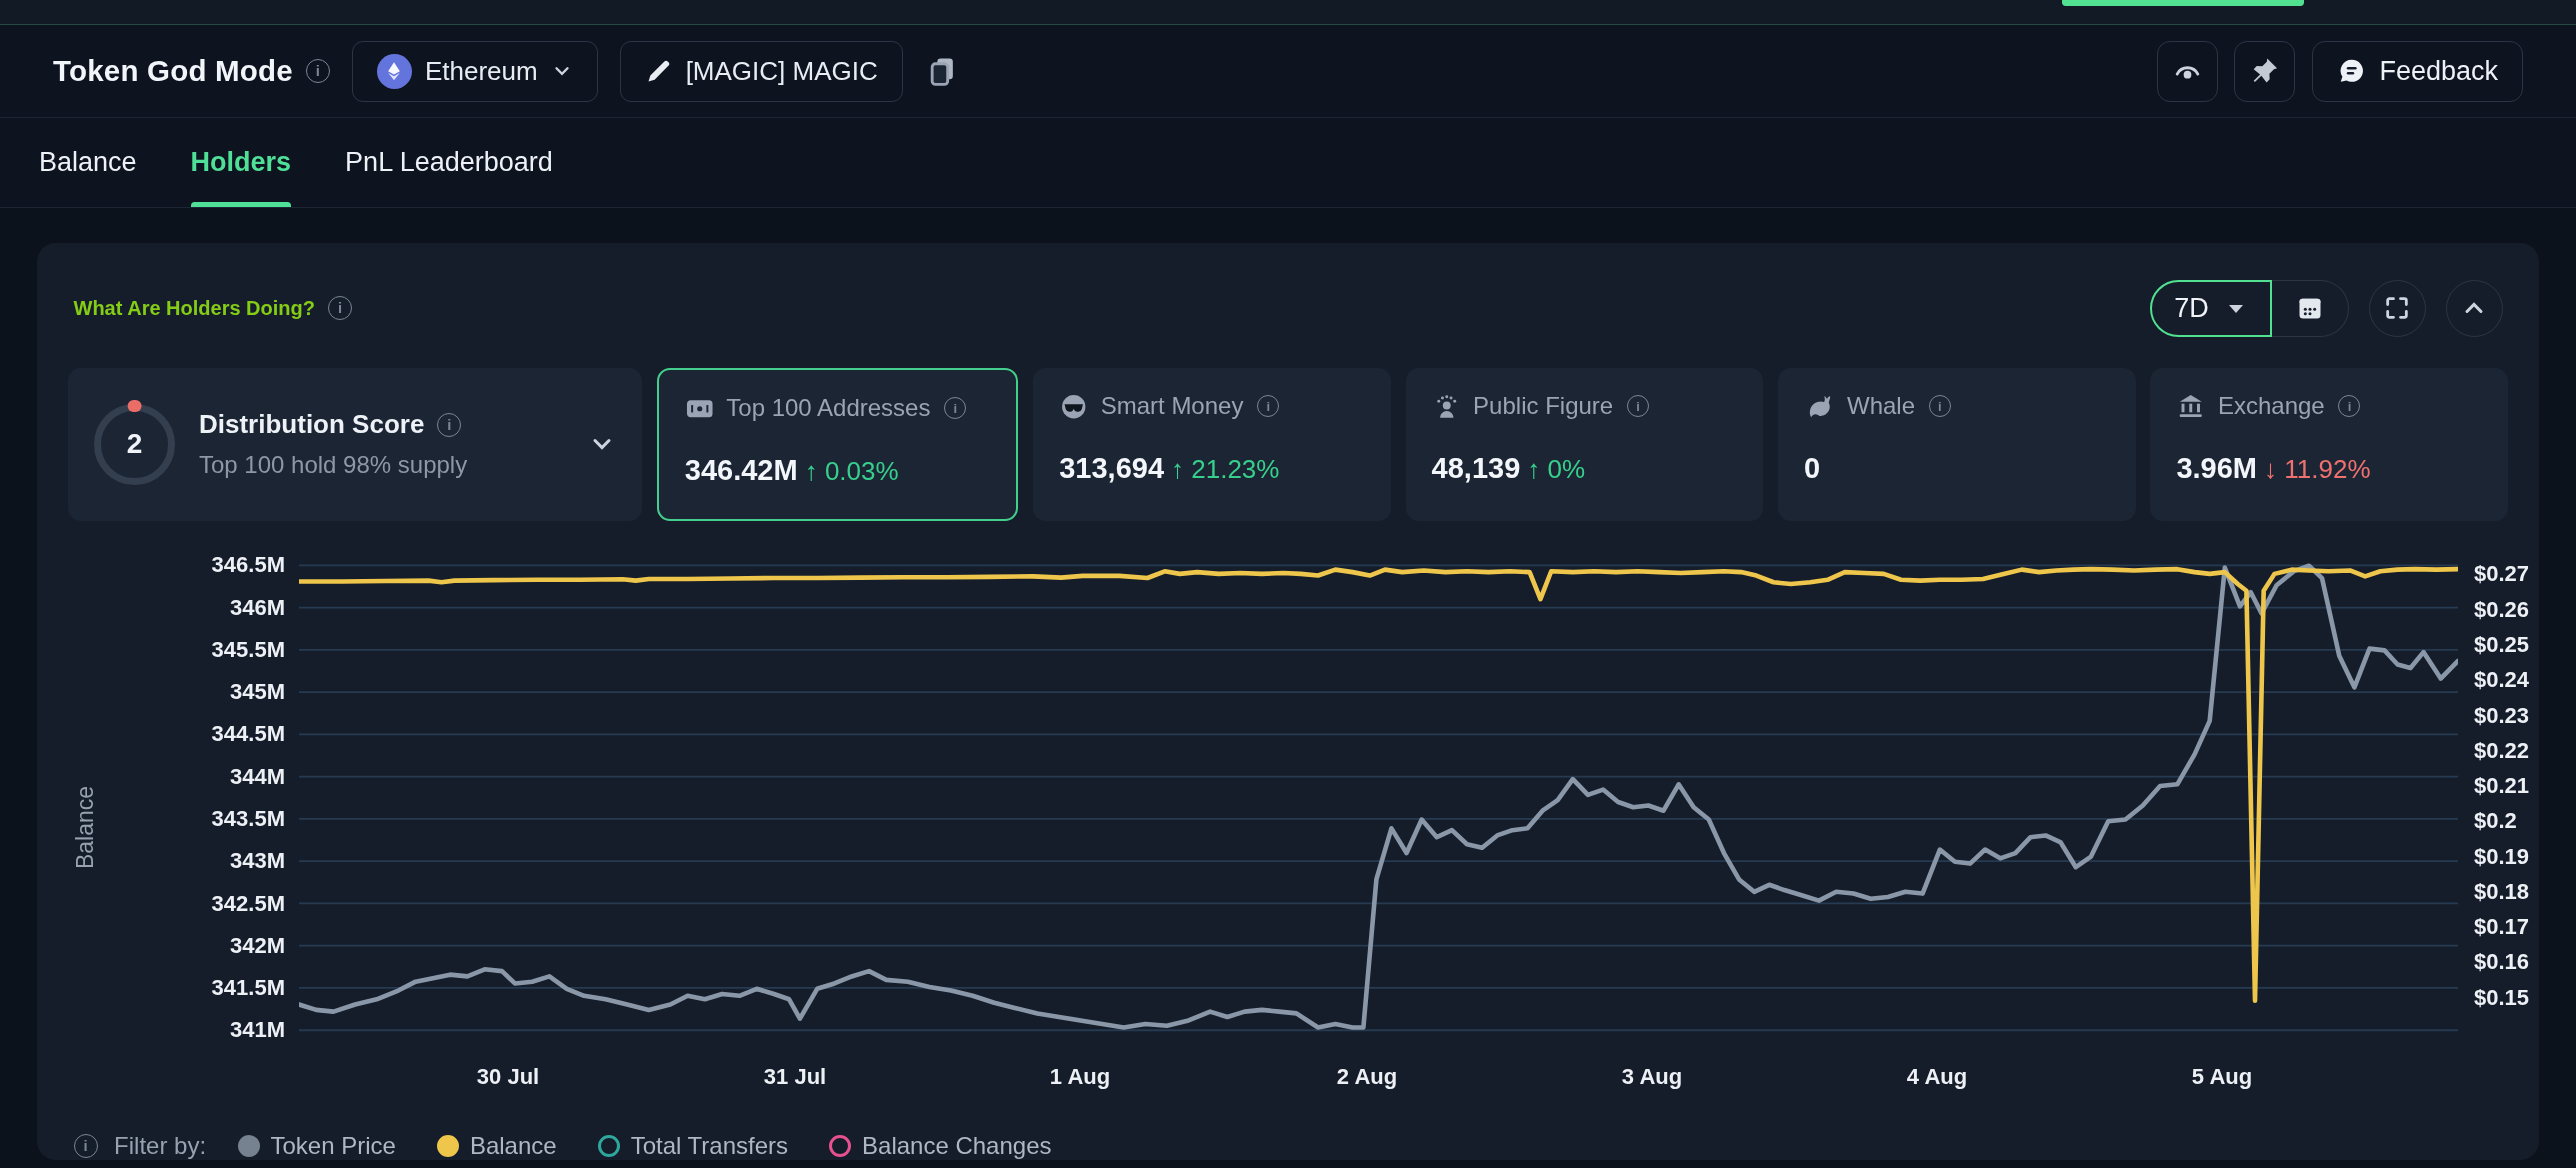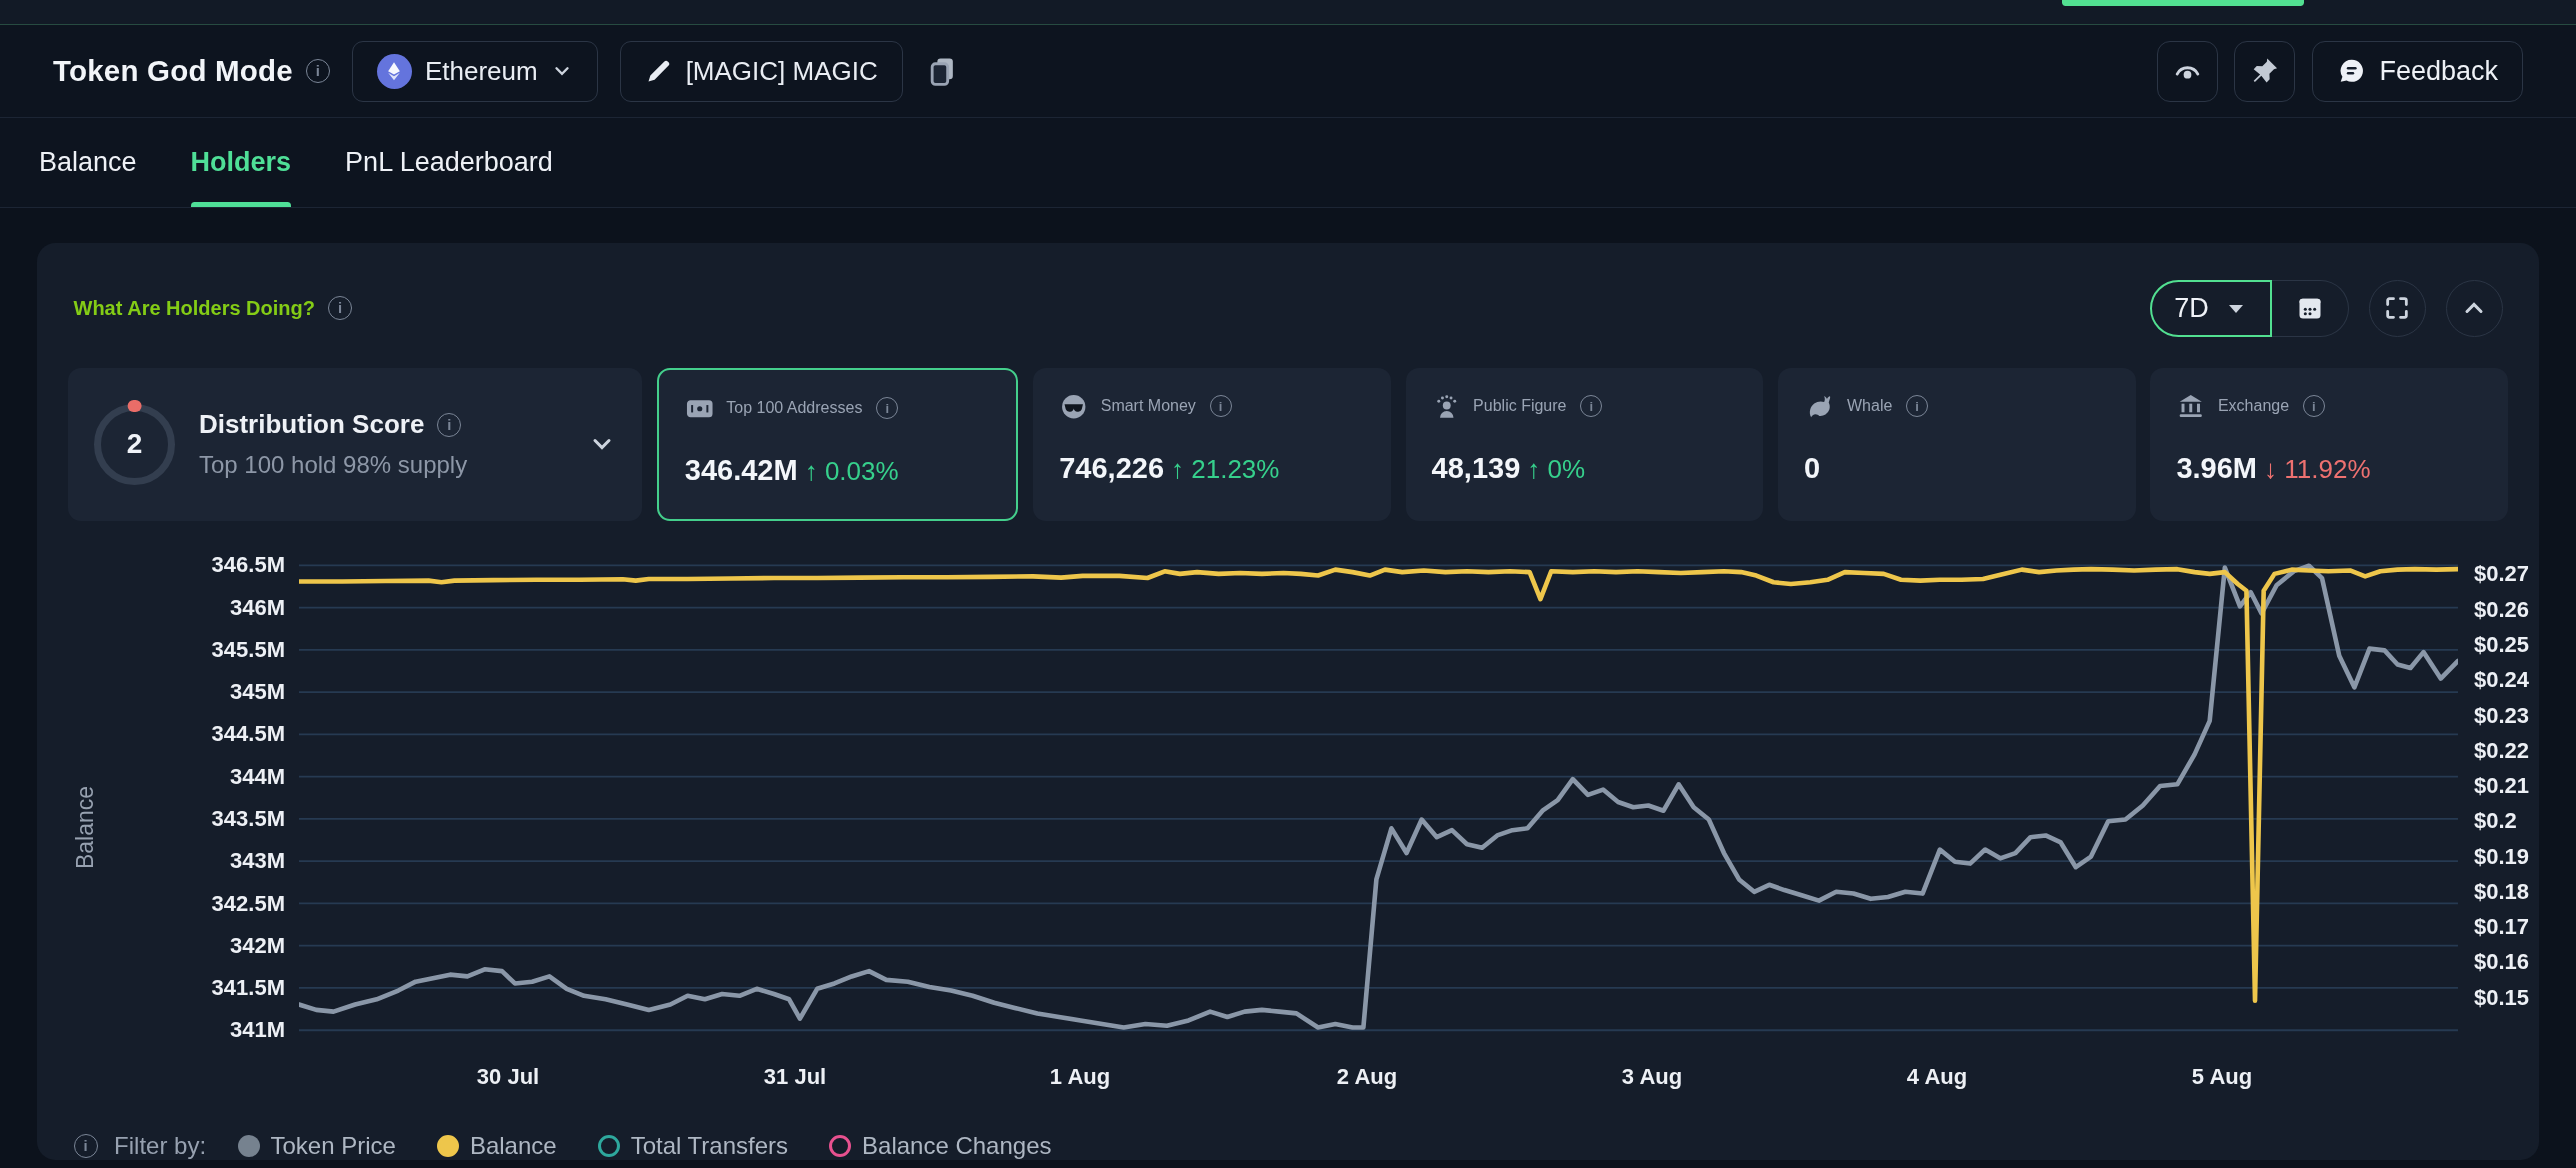--- a/index.html
+++ b/index.html
@@ -47,21 +47,21 @@
   .cards { display:flex; gap:14.8px; margin-top:31px; }
   .card { background:#1c2534; border-radius:13px; height:153px; padding:24px 26px; flex:1 1 0; position:relative; }
   .card.selected { border:2.8px solid #44cf8c; }
   .card-dist { flex:0 0 574px; display:flex; align-items:center; gap:24px; }
   .gauge { position:relative; width:81px; height:81px; border:7.4px solid #333e4f; border-radius:50%; display:flex; align-items:center; justify-content:center; flex:0 0 auto; }
   .gauge-dot { position:absolute; top:-11px; left:50%; transform:translateX(-50%); width:14.8px; height:12px; border-radius:7.4px; background:#ea6d68; }
   .gauge-num { font-size:28px; font-weight:700; color:#f0f3f8; }
   .card-dist-text { flex:1; }
   .card-dist-title { display:flex; align-items:center; font-size:26px; font-weight:600; color:#eef1f6; }
   .card-dist-sub { margin-top:11px; font-size:24px; color:#8d97a7; }
-  .card-title-row { display:flex; align-items:center; gap:12px; font-size:16px; color:#9aa4b4; }
+  .card-title-row { display:flex; align-items:center; gap:12px; font-size:24px; color:#9aa4b4; }
   .card-title-row .info { margin-left:1.8px; width:22px; height:22px; font-size:13px; }
   .card-value-row { display:flex; align-items:baseline; gap:7px; margin-top:31px; }
   .card-value { font-size:29px; font-weight:700; color:#f3f6fa; }
   .change { font-size:26px; }
   .card[data-dir="up"] .change { color:#36d08c; }
   .card[data-dir="down"] .change { color:#ee7170; }
   .chev-right { margin-left:auto; align-self:center; }
 
   
   .chart-wrap { position:relative; margin-top:37px; height:554px; }
@@ -249,21 +249,21 @@
         <span>
           <svg width="29.5" height="29.5" viewBox="0 0 24 24">
               <circle cx="12" cy="12" r="9.5" fill="#9aa4b4"></circle>
               <path d="M4.5 10h15l-1 4a3 3 0 0 1-3 2h-0.5a3 3 0 0 1-3-2.5A3 3 0 0 1 9 16h-0.5a3 3 0 0 1-3-2z" fill="#10161f"></path>
             </svg>
         </span>
         <span>Smart Money</span>
         <span class="info"></span>
       </div>
       <div class="card-value-row">
-        <span class="card-value">746,226</span>
+        <span class="card-value">313,694</span>
         <span class="change"><span>↑</span> <span>21.23%</span></span>
       </div>
     </div>
 
     <div class="card" data-dir="up">
       <div class="card-title-row">
         <span>
           <svg width="29.5" height="29.5" viewBox="0 0 24 24" fill="#9aa4b4">
               <circle cx="12" cy="11" r="3.2"></circle>
               <path d="M6.5 21a5.5 5.5 0 0 1 11 0z"></path>

